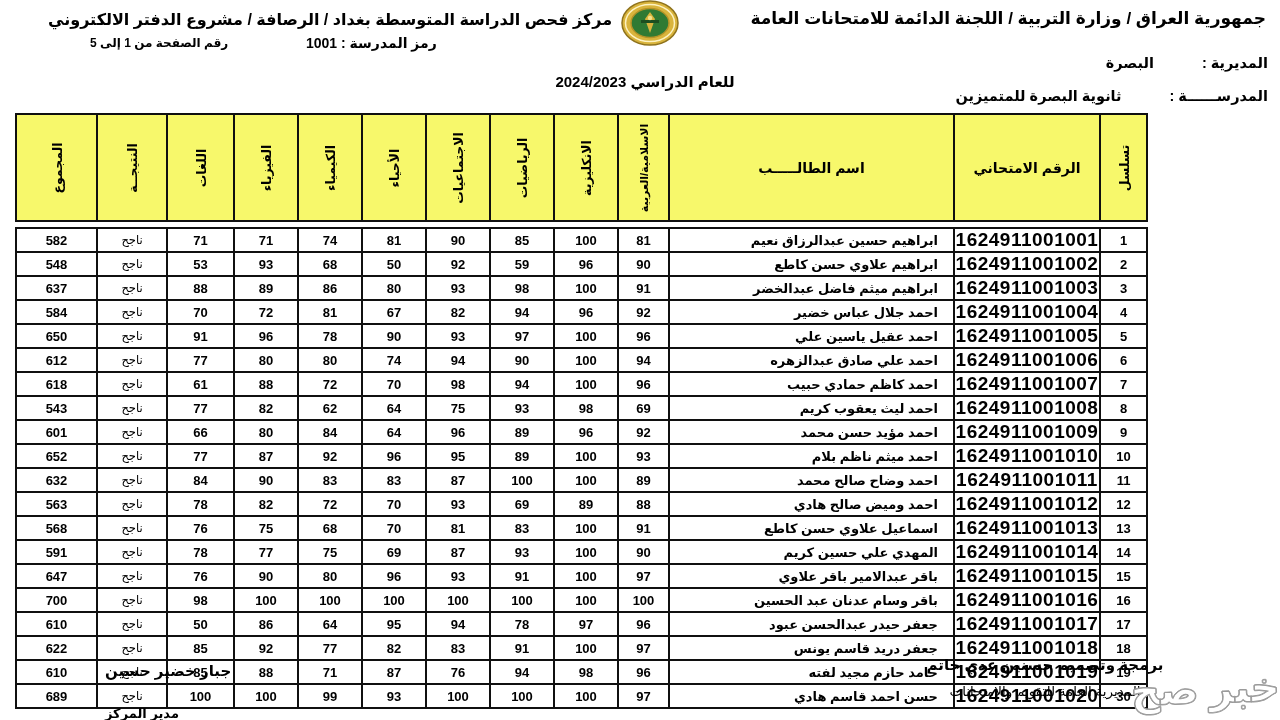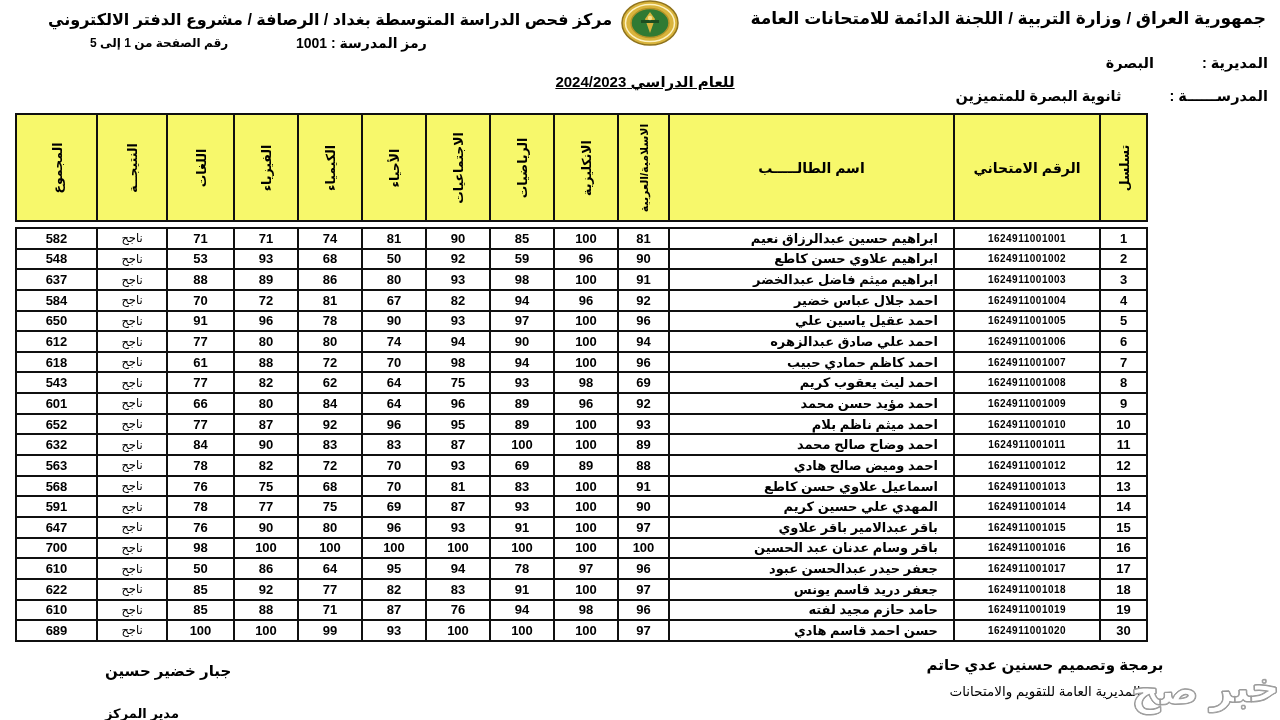--- a/index.html
+++ b/index.html
@@ -3,43 +3,43 @@
 <meta charset="utf-8">
 <style>
   html,body{margin:0;padding:0;}
   .page{position:relative;width:1280px;height:720px;background:#ffffff;overflow:hidden;
         font-family:"Liberation Sans","DejaVu Sans",sans-serif;color:#000;direction:rtl;}
 
   
   .hdr-republic{position:absolute;top:8px;right:14px;font-size:17px;font-weight:bold;white-space:nowrap;}
   .hdr-center{position:absolute;top:10px;left:48px;font-size:16px;font-weight:bold;white-space:nowrap;}
   .hdr-pageinfo{position:absolute;top:36px;left:55px;font-size:12px;font-weight:bold;white-space:nowrap;margin-left:35px;}
-  .hdr-schoolcode{position:absolute;top:35px;left:296px;font-size:14px;font-weight:bold;white-space:nowrap;}
+  .hdr-schoolcode{position:absolute;top:35px;left:306px;font-size:14px;font-weight:bold;white-space:nowrap;}
   .hdr-title1{position:absolute;top:47px;left:430px;width:470px;text-align:center;font-size:15px;font-weight:bold;white-space:nowrap;}
-  .hdr-title2{position:absolute;top:73px;left:470px;width:350px;text-align:center;font-size:15px;font-weight:bold;white-space:nowrap;text-decoration:underline;}
+  .hdr-title2{position:absolute;top:73px;left:470px;width:350px;text-align:center;font-size:15px;font-weight:bold;white-space:nowrap;}
   .hdr-dir{position:absolute;top:55px;right:12px;display:flex;gap:48px;font-size:14.5px;font-weight:bold;white-space:nowrap;}
   .hdr-school{position:absolute;top:88px;right:12px;display:flex;gap:48px;font-size:14.5px;font-weight:bold;white-space:nowrap;}
 
   .logo{position:absolute;top:0px;left:620px;width:60px;height:47px;}
 
   
   .tblwrap{position:absolute;top:113px;right:132px;left:14px;width:1134px;}
   table.tbl{border-collapse:collapse;table-layout:fixed;direction:rtl;width:1131px;}
   .tbl th,.tbl td{border:2px solid #101010;padding:0;text-align:center;vertical-align:middle;overflow:hidden;}
   .tbl-header{margin-bottom:5px;}
   .tbl-header th{background:#f7f86b;height:105px;position:relative;}
   .rot{position:absolute;top:50%;left:50%;transform:translate(-50%,-50%) rotate(-90deg);
        white-space:nowrap;font-weight:bold;font-size:12.5px;}
   .hor{font-weight:bold;font-size:14px;}
   .hc-islamic_arabic .rot{font-size:11px;}
   .tbl-body tr{height:20.65px;}
   .tbl-body td{font-weight:bold;font-size:13px;background:#fff;}
   .tbl-body td.c-result{font-weight:normal;font-size:11.5px;}
   .tbl-body td.c-name{text-align:right;padding-right:15px;font-size:13px;white-space:nowrap;}
-  .tbl-body td.c-exam_no{font-size:10px;letter-spacing:.5px;}
+  .tbl-body td.c-exam_no{font-size:19px;letter-spacing:.5px;border-radius:8px;}
 
   
   .foot-left{position:absolute;top:662px;left:105px;width:210px;text-align:left;}
   .foot-left .nm{font-size:15px;font-weight:bold;}
   .foot-left .tt{font-size:13px;font-weight:bold;margin-top:26px;}
   .foot-right{position:absolute;top:656px;left:870px;width:350px;text-align:center;}
   .foot-right .nm{font-size:15px;font-weight:bold;}
   .foot-right .tt{font-size:13.5px;font-weight:normal;margin-top:9px;}
 
   .watermark{position:absolute;top:666px;right:0px;font-size:40px;font-weight:bold;white-space:nowrap;

